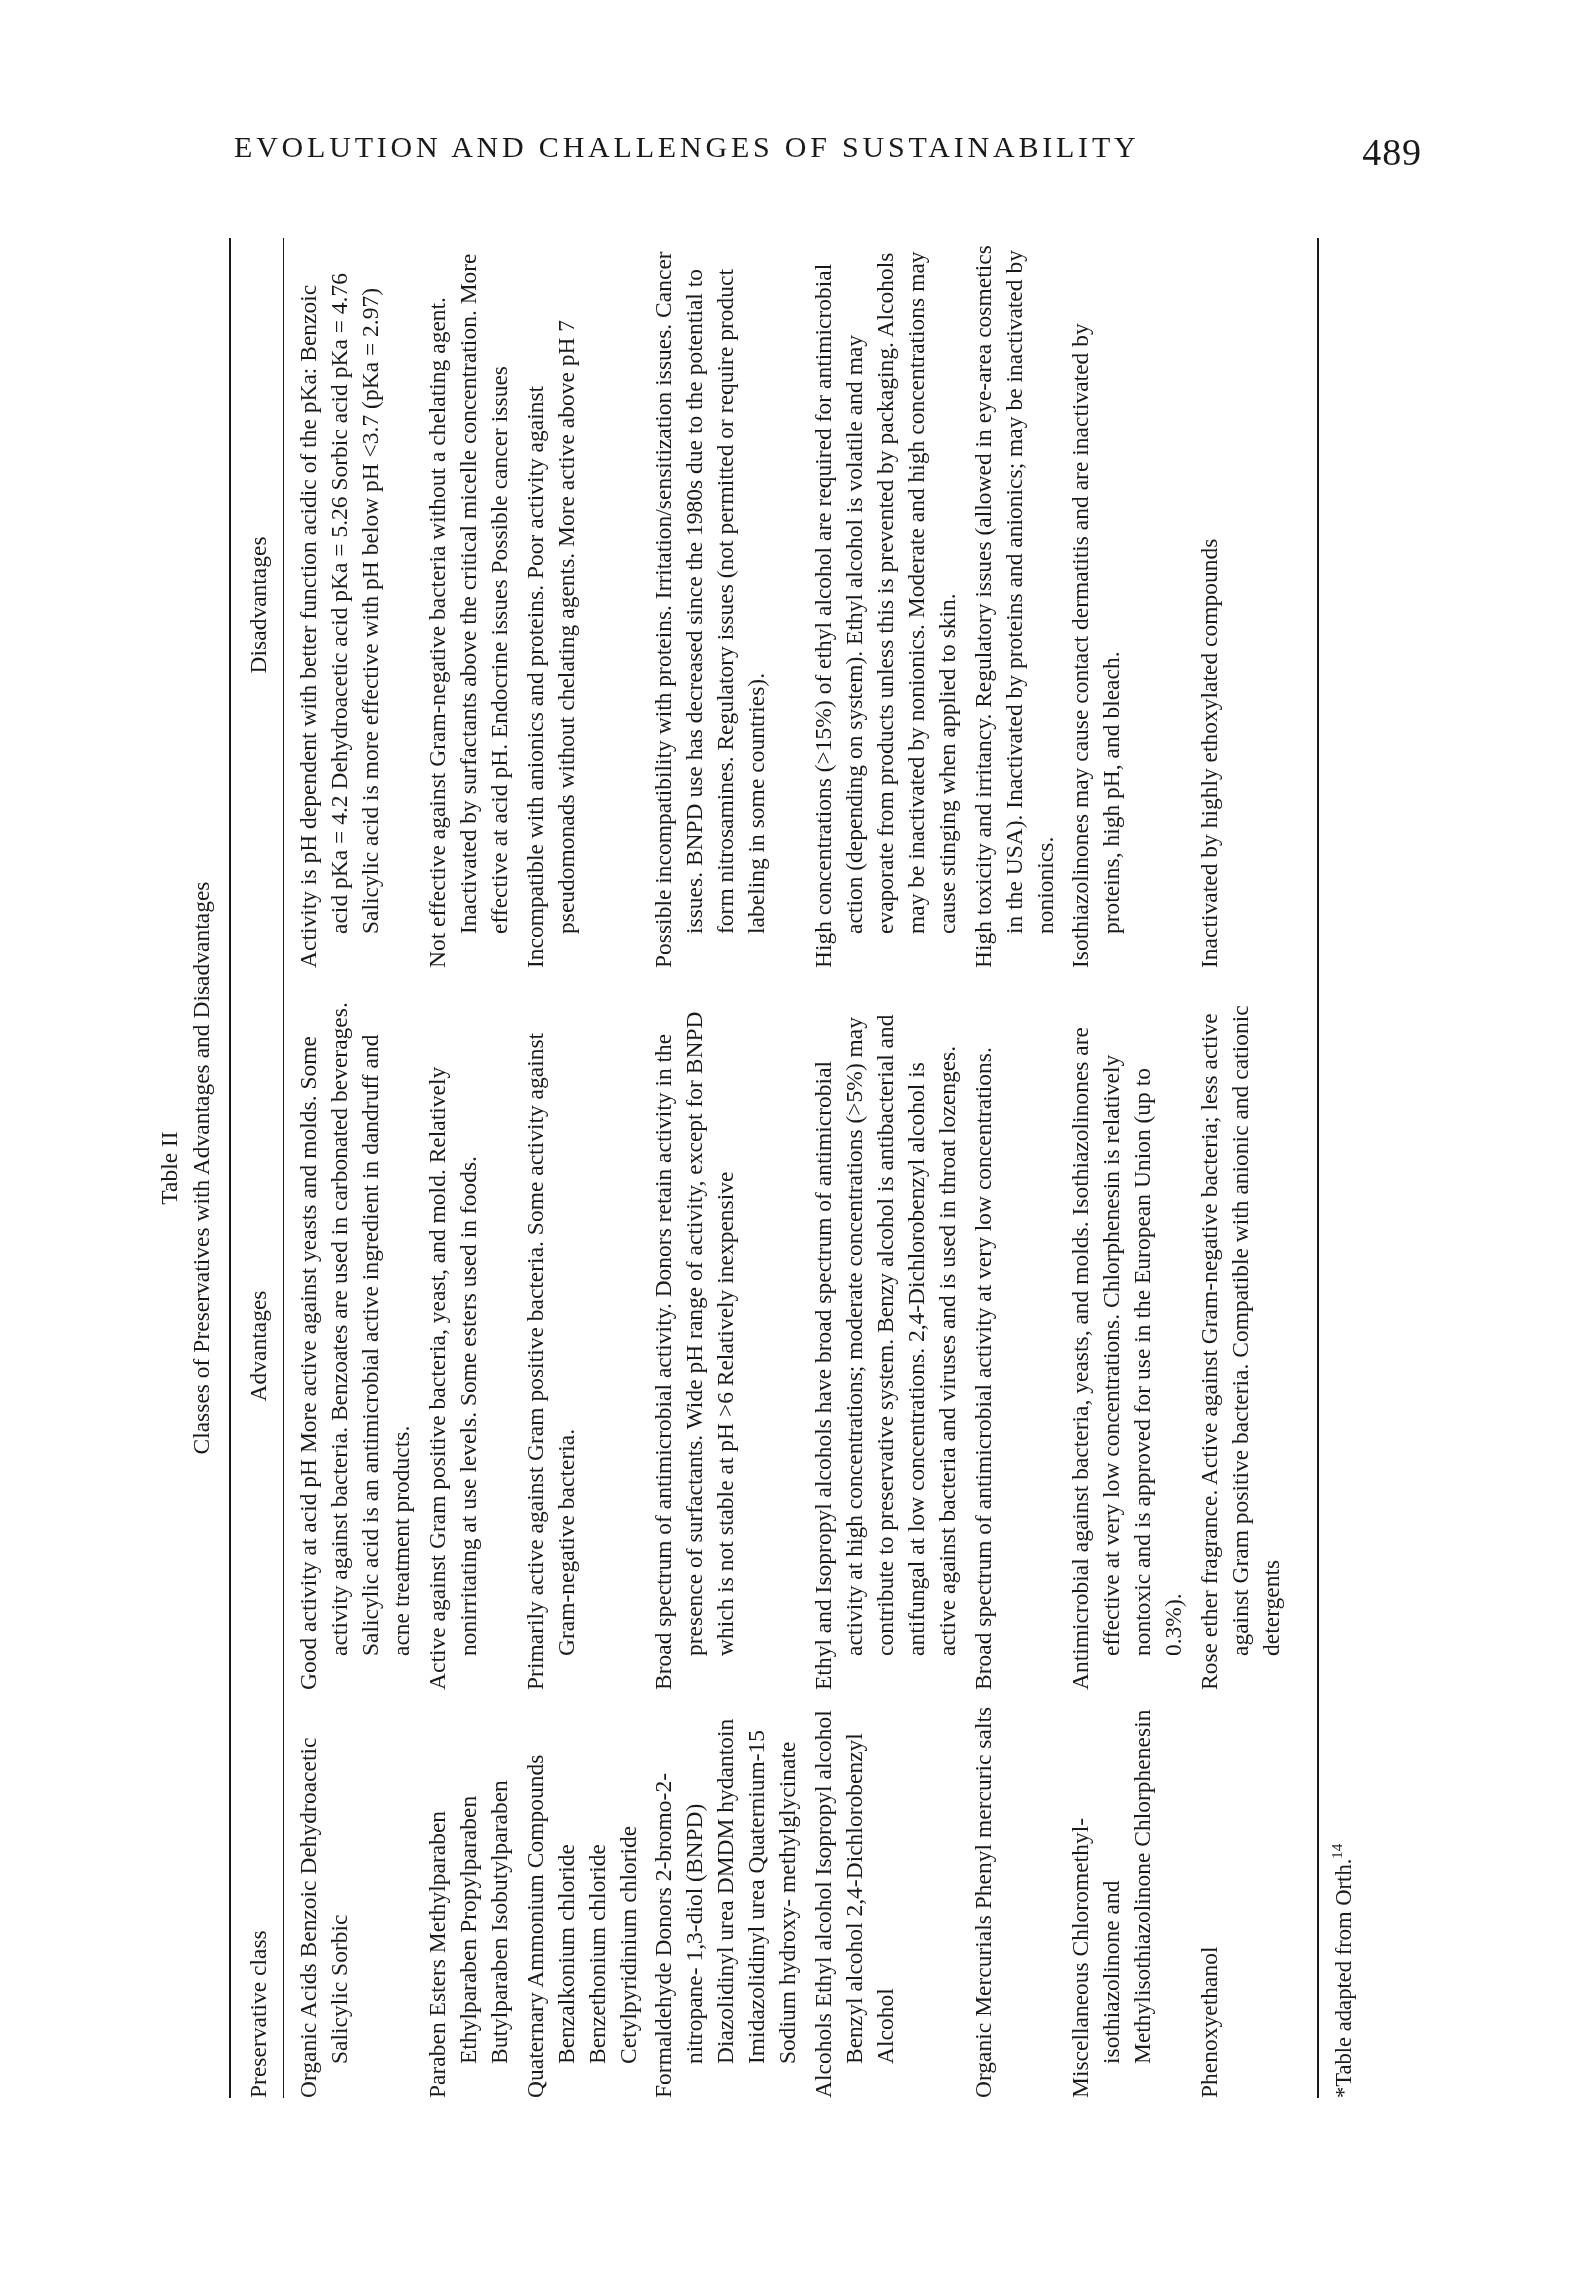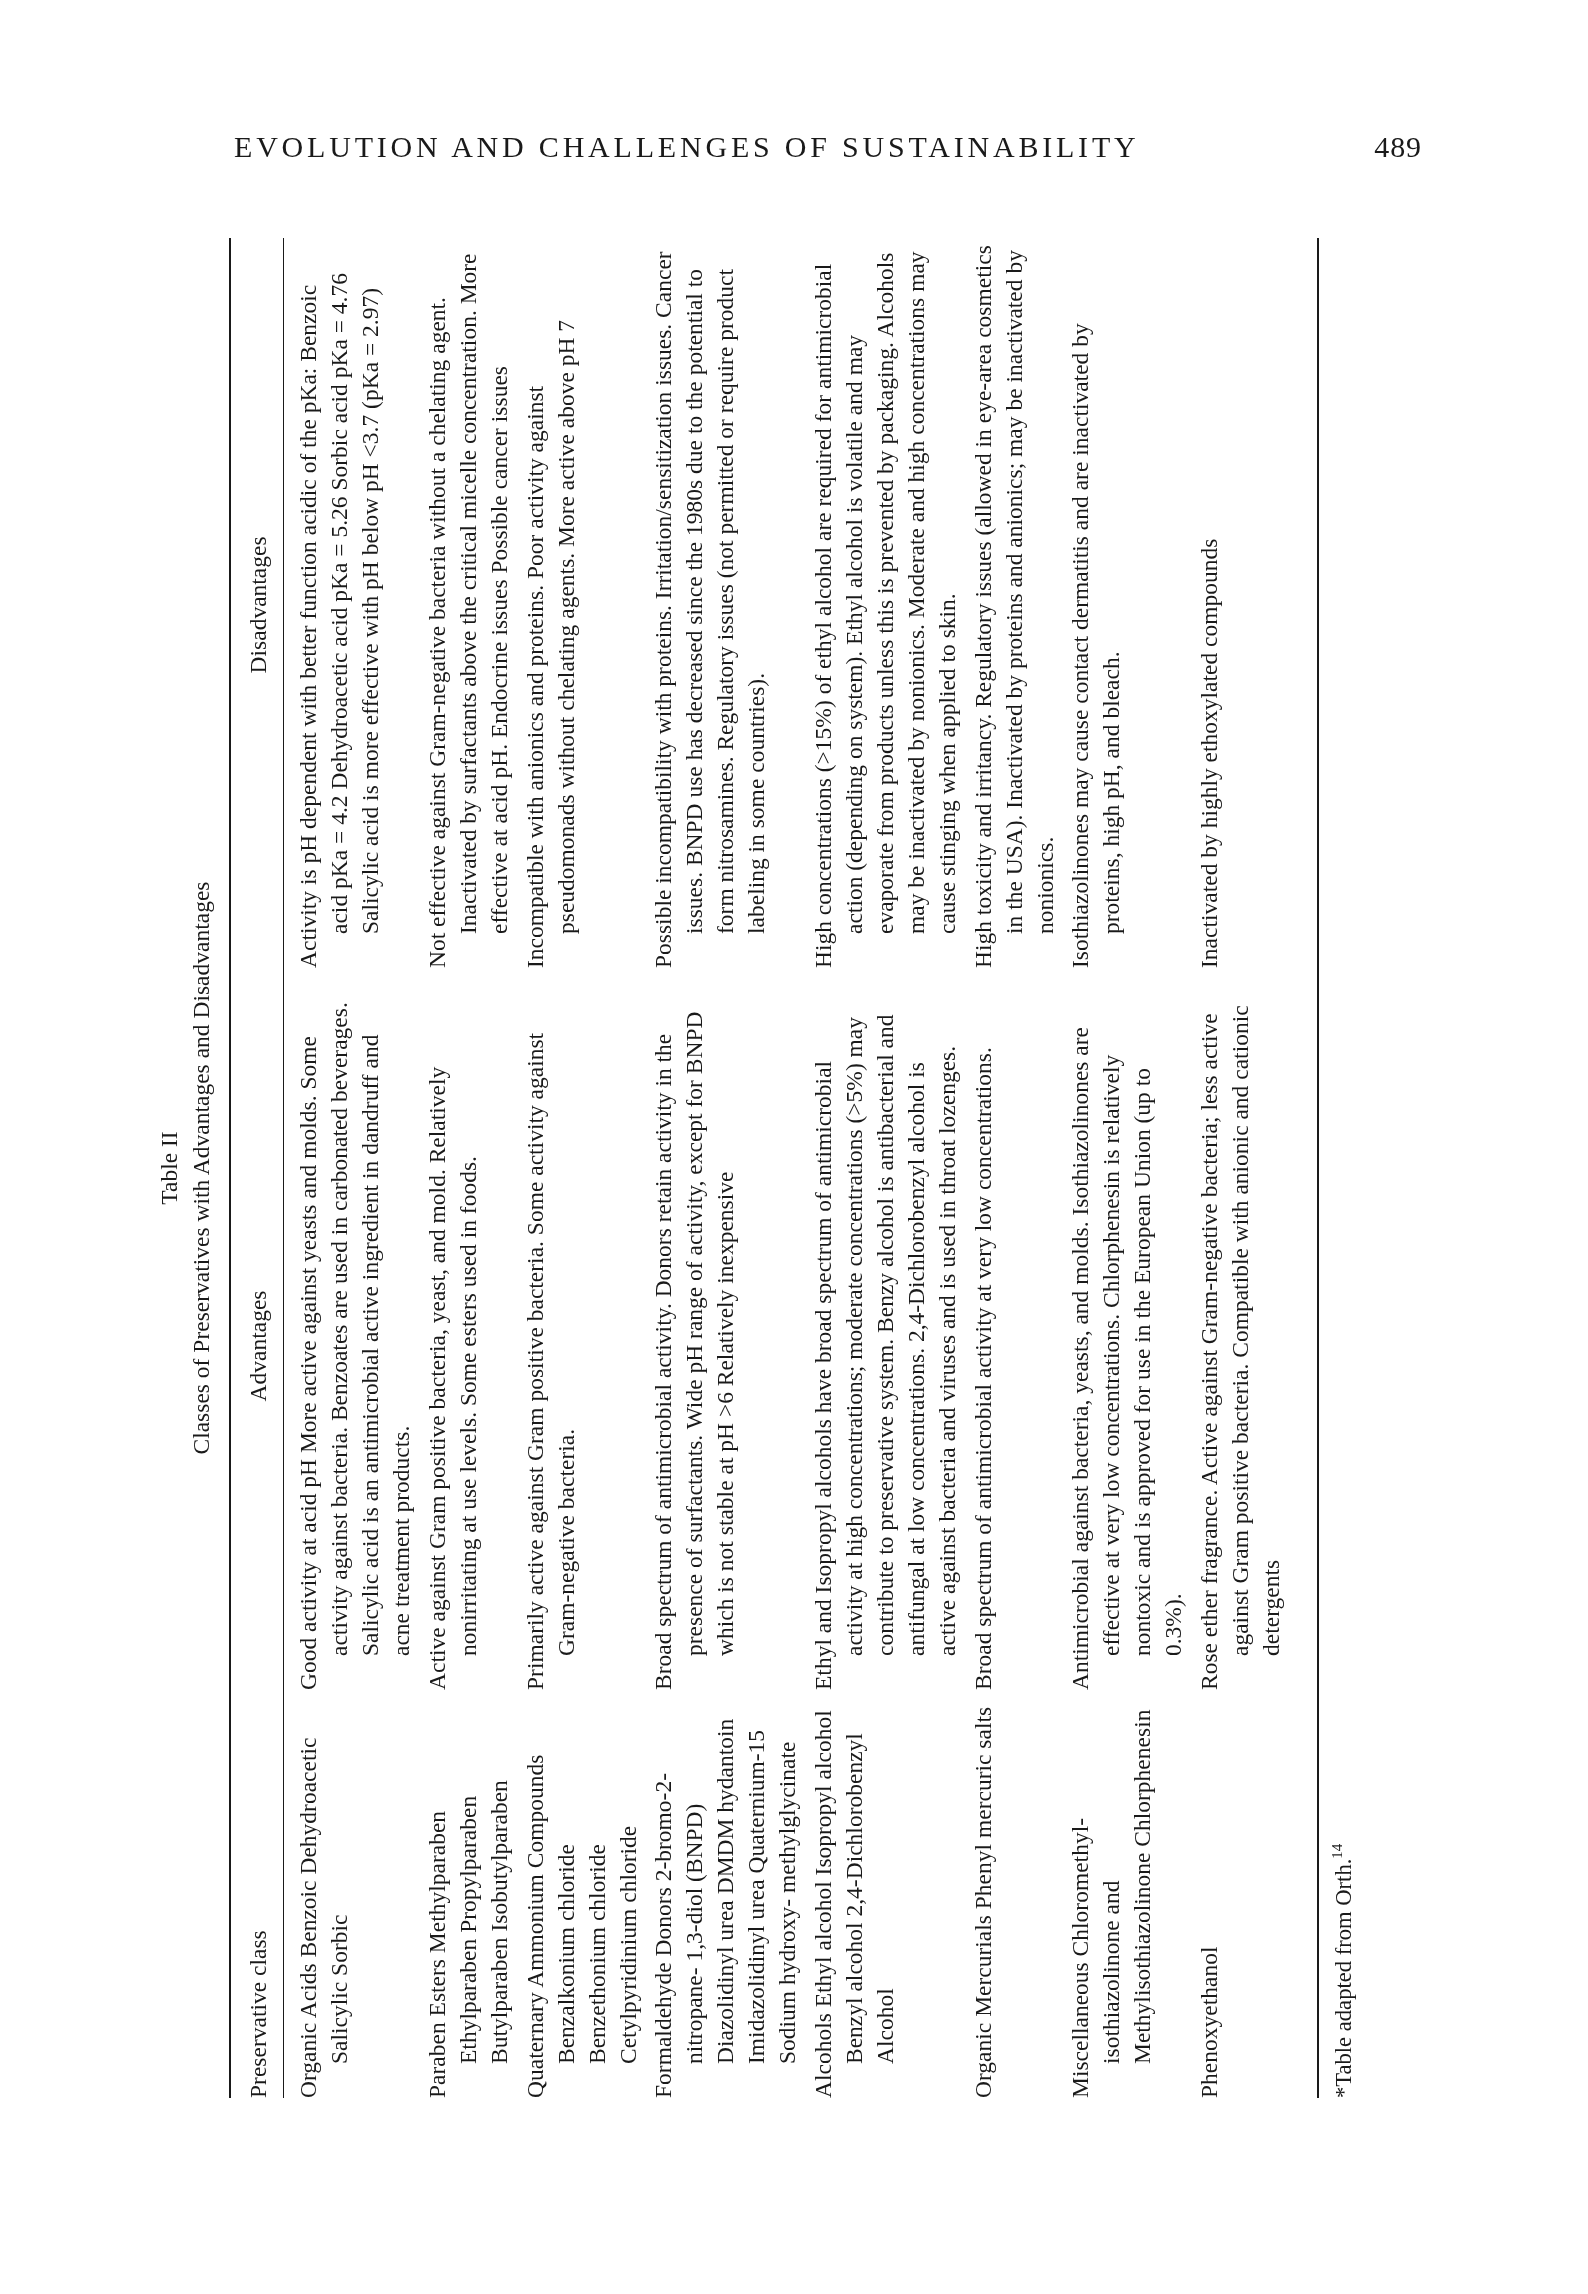--- a/index.html
+++ b/index.html
@@ -16,21 +16,21 @@
   .running-head {
     position:absolute; left:234px; top:130px; width:1188px; height:41px;
   }
   .rh-title {
     text-align:left;
     font-size:30px; letter-spacing:3.8px;
     white-space:nowrap;
   }
   .rh-num {
     position:absolute; right:0; top:0;
-    font-size:30px; letter-spacing:0.9px;
+    font-size:38px; letter-spacing:0.9px;
   }
 
   
   
   .rot-wrap {
     position:absolute; top:238px; left:153px;
     width:1860px; height:1309px;
     transform: rotate(-90deg) translateX(-100%);
     transform-origin: top left;
   }

